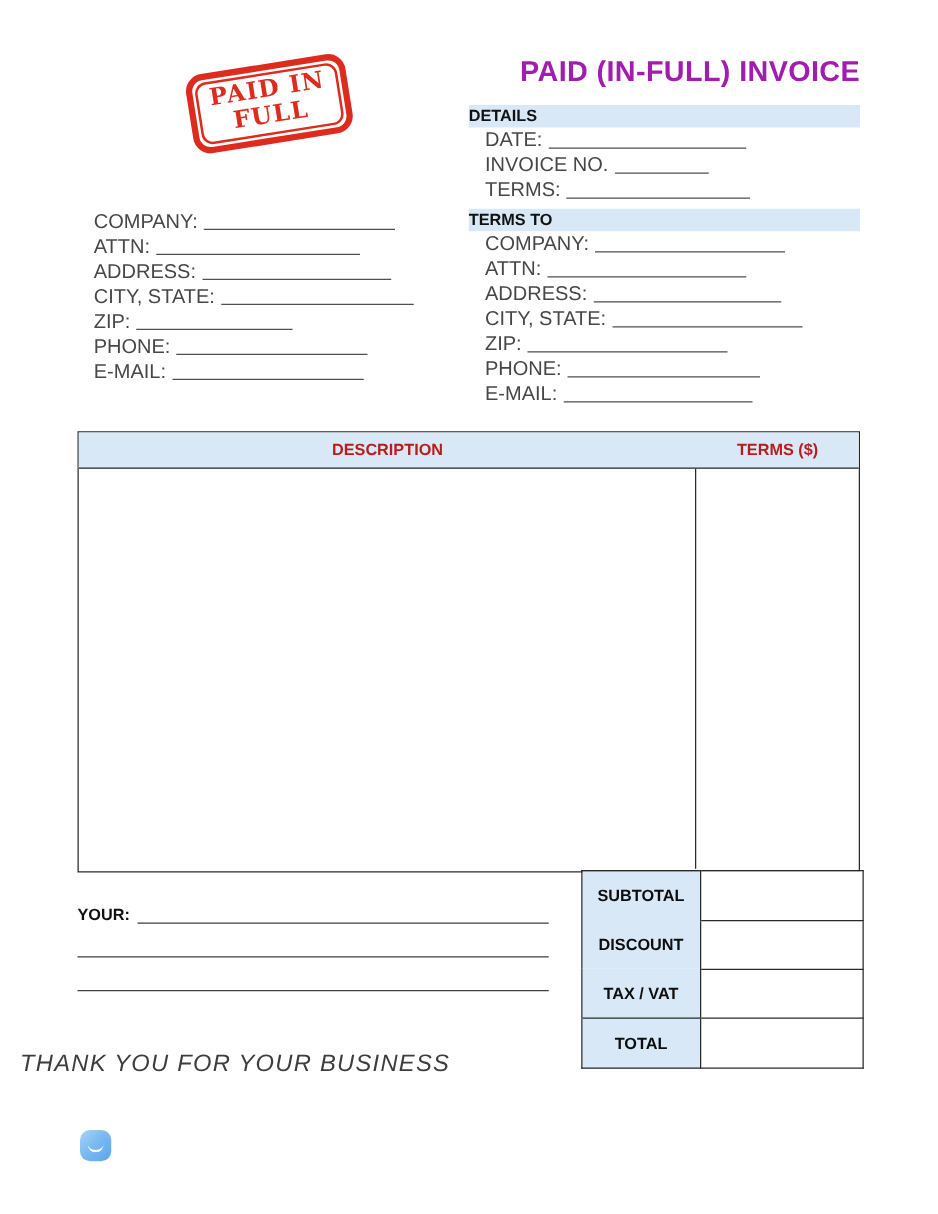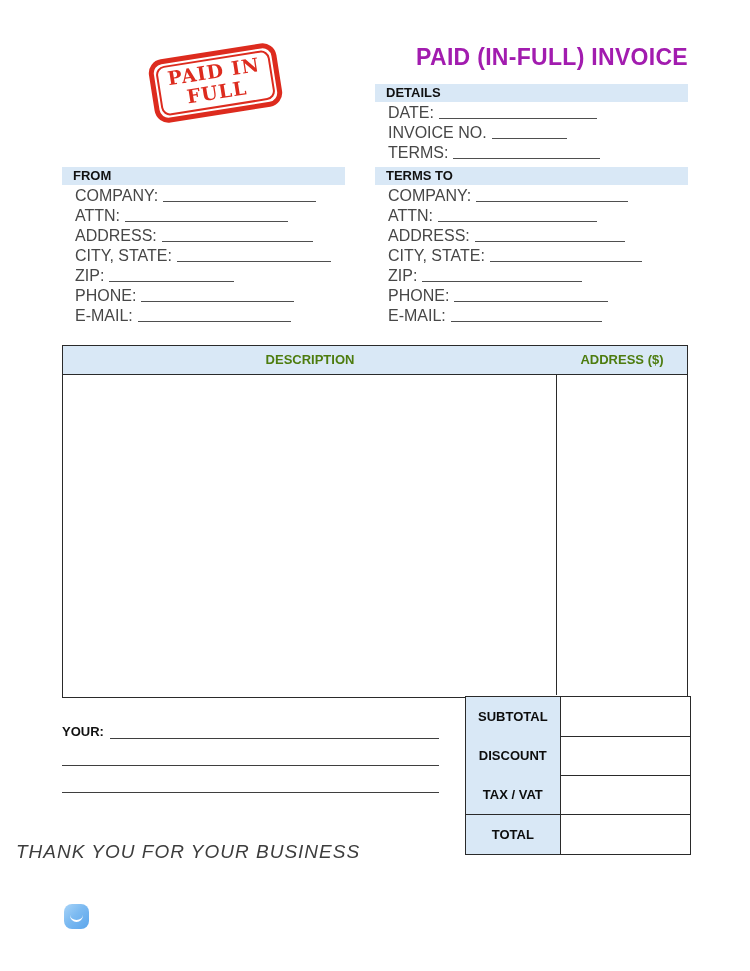--- a/index.html
+++ b/index.html
@@ -50,21 +50,20 @@
     letter-spacing: 0.3px;
     white-space: nowrap;
   }
 
   
   .section { position: absolute; }
   .sec-header {
     background: #d9e8f6;
     height: 18px;
     line-height: 18px;
-    padding-left: 11px;
     font-size: 13px;
     font-weight: bold;
     color: #111111;
   }
   .frow {
     display: flex;
     align-items: flex-end;
     height: 20px;
     margin-left: 13px;
     font-size: 16px;
@@ -95,21 +94,21 @@
     display: flex;
     height: 29px;
     background: #d9e8f6;
     border-bottom: 1.6px solid #2a2a2a;
   }
   .th-desc, .th-amt {
     text-align: center;
     line-height: 28px;
     font-size: 13px;
     font-weight: bold;
-    color: #4d7c0f;
+    color: #b91c1c;
   }
   .th-desc { width: 494px; }
   .th-amt  { flex: 1; }
   .tbody { display: flex; height: 320px; }
   .td-desc { width: 494px; border-right: 1.6px solid #2a2a2a; }
   .td-amt  { flex: 1; }
 
   
   .summary {
     position: absolute;
@@ -198,21 +197,20 @@
       <span class="flabel">INVOICE NO.</span>
       <span class="fline"></span>
     </div>
     <div class="frow" style="width:212px">
       <span class="flabel">TERMS:</span>
       <span class="fline"></span>
     </div>
   </div>
 
   <div class="section sec-from">
-    <div class="sec-header">FROM</div>
     <div class="frow" style="width:241px">
       <span class="flabel">COMPANY:</span>
       <span class="fline"></span>
     </div>
     <div class="frow" style="width:213px">
       <span class="flabel">ATTN:</span>
       <span class="fline"></span>
     </div>
     <div class="frow" style="width:238px">
       <span class="flabel">ADDRESS:</span>
@@ -264,21 +262,21 @@
     </div>
     <div class="frow" style="width:214px">
       <span class="flabel">E-MAIL:</span>
       <span class="fline"></span>
     </div>
   </div>
 
   <div class="invoice-table">
     <div class="thead">
       <div class="th-desc">DESCRIPTION</div>
-      <div class="th-amt">ADDRESS ($)</div>
+      <div class="th-amt">TERMS ($)</div>
     </div>
     <div class="tbody">
       <div class="td-desc"></div>
       <div class="td-amt"></div>
     </div>
   </div>
 
   <table class="summary">
     <tbody>
         <tr>

